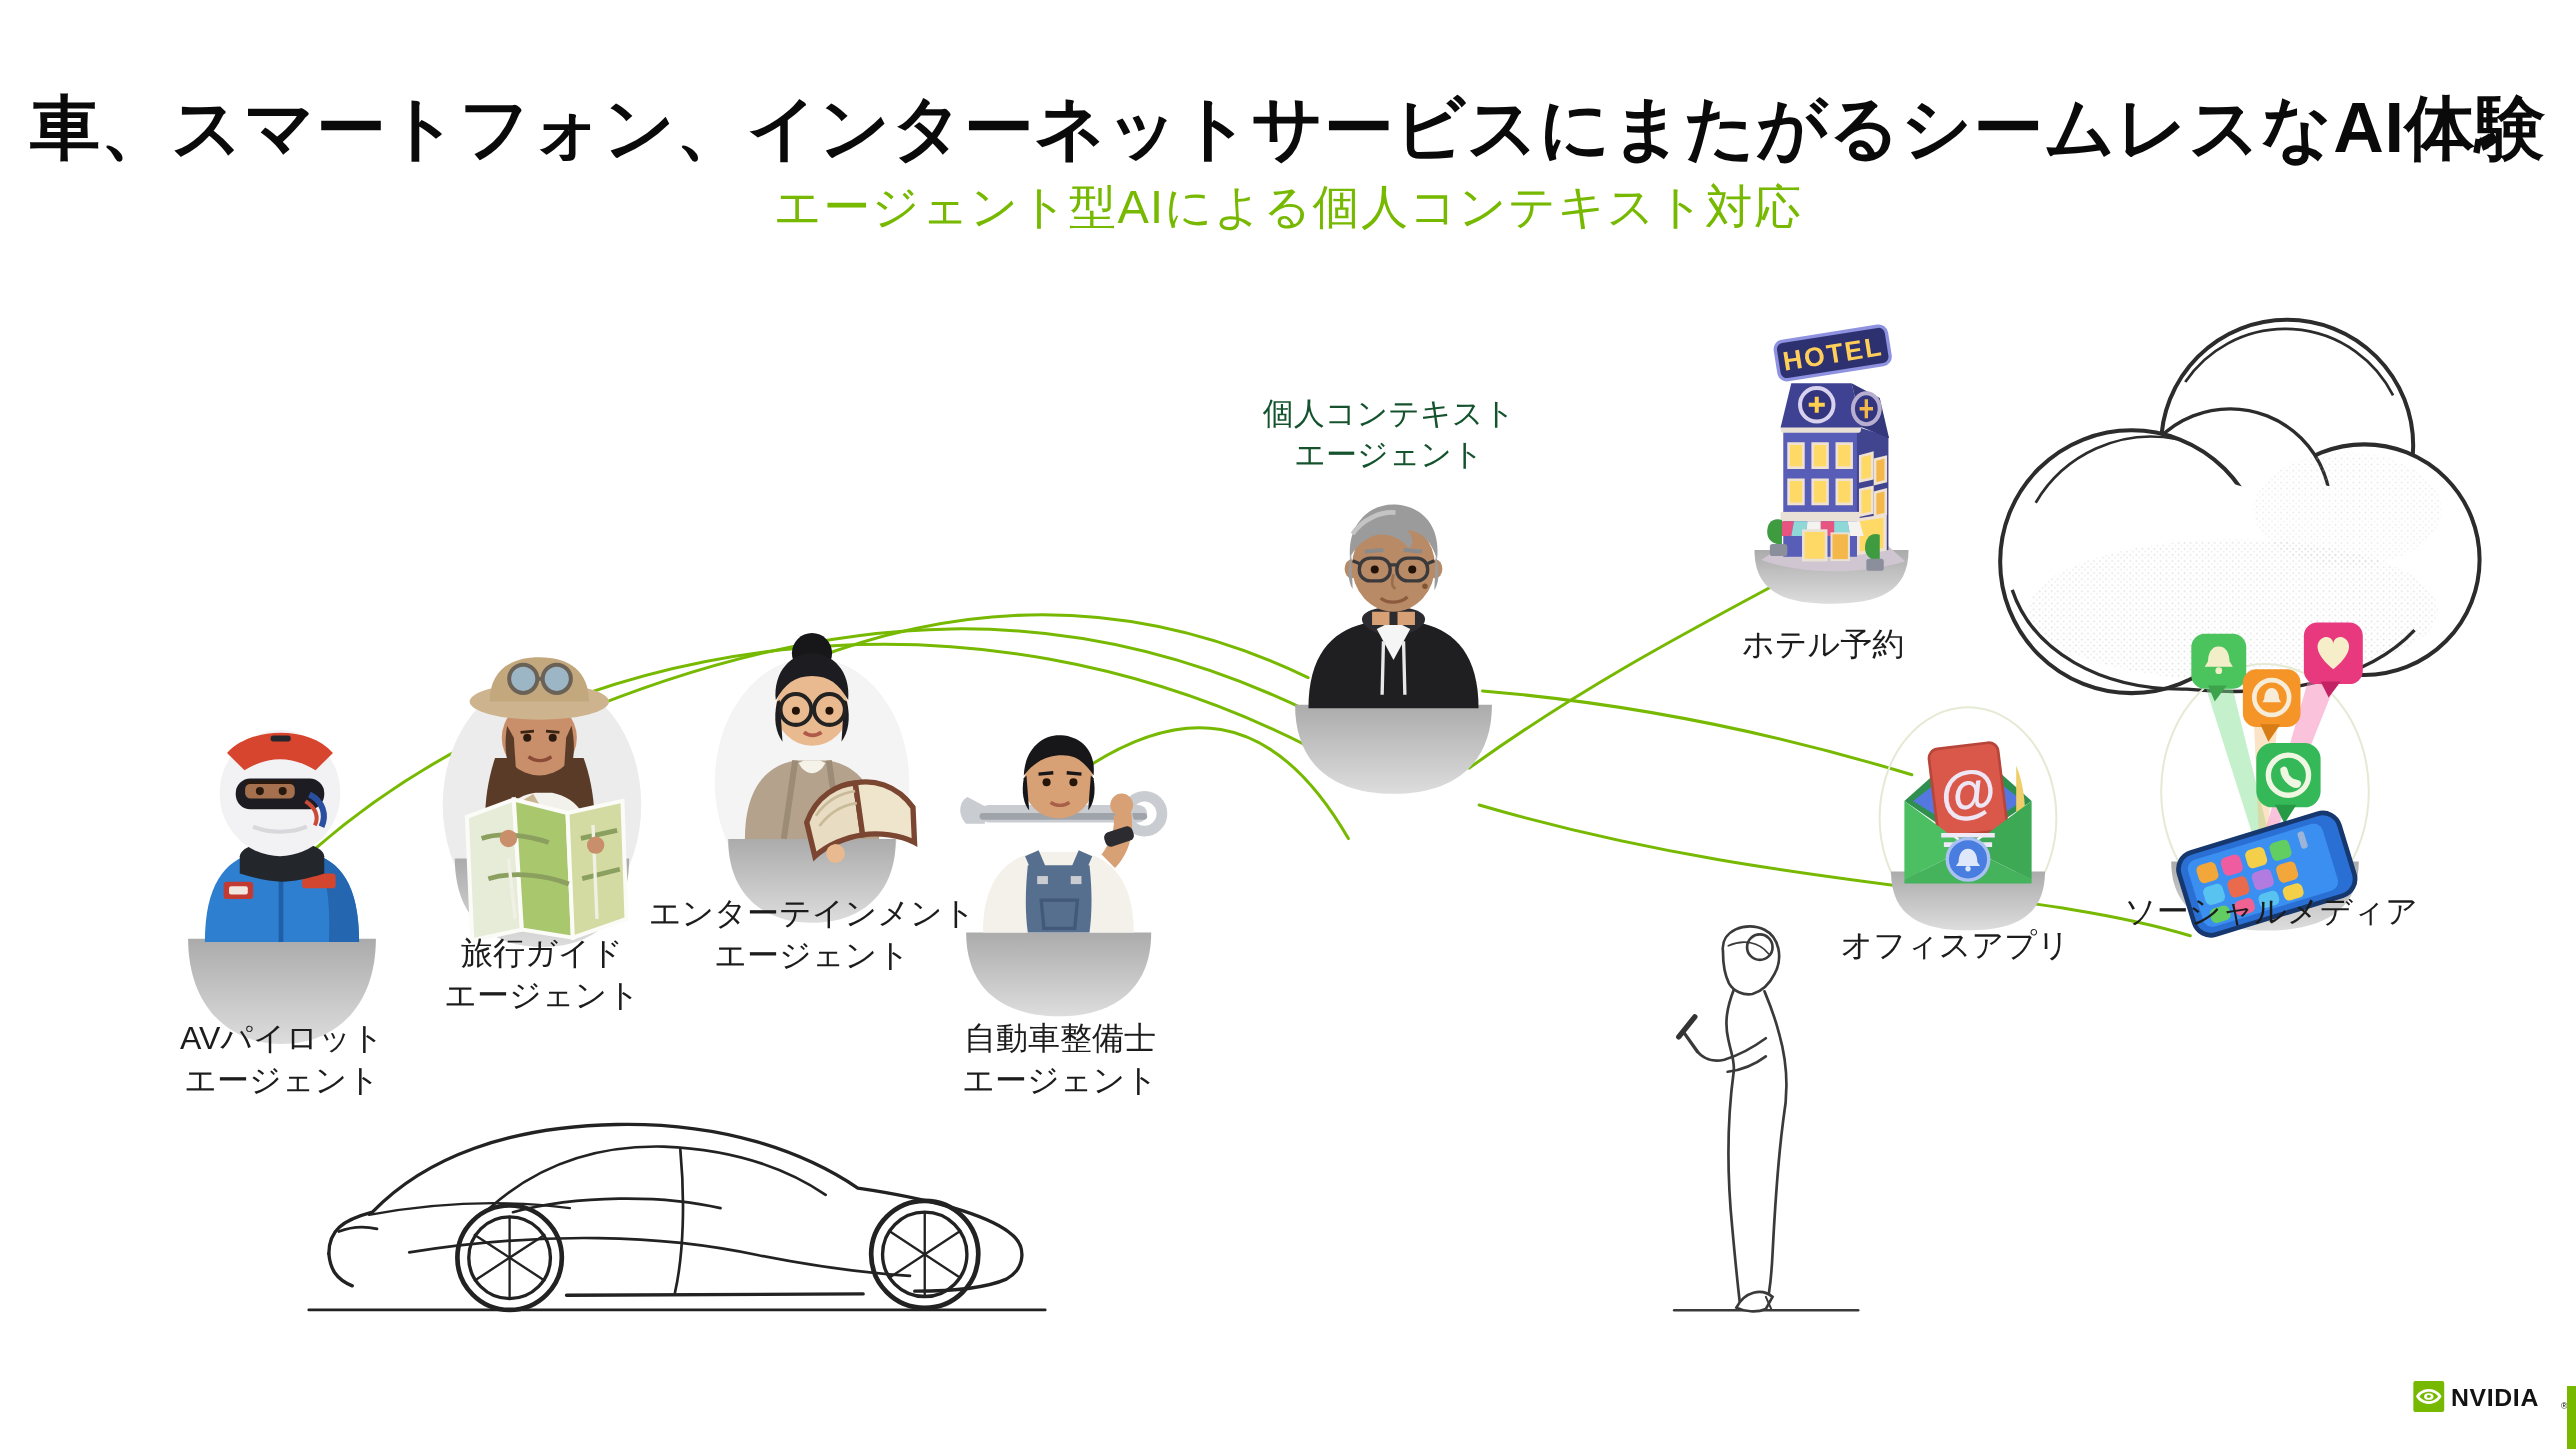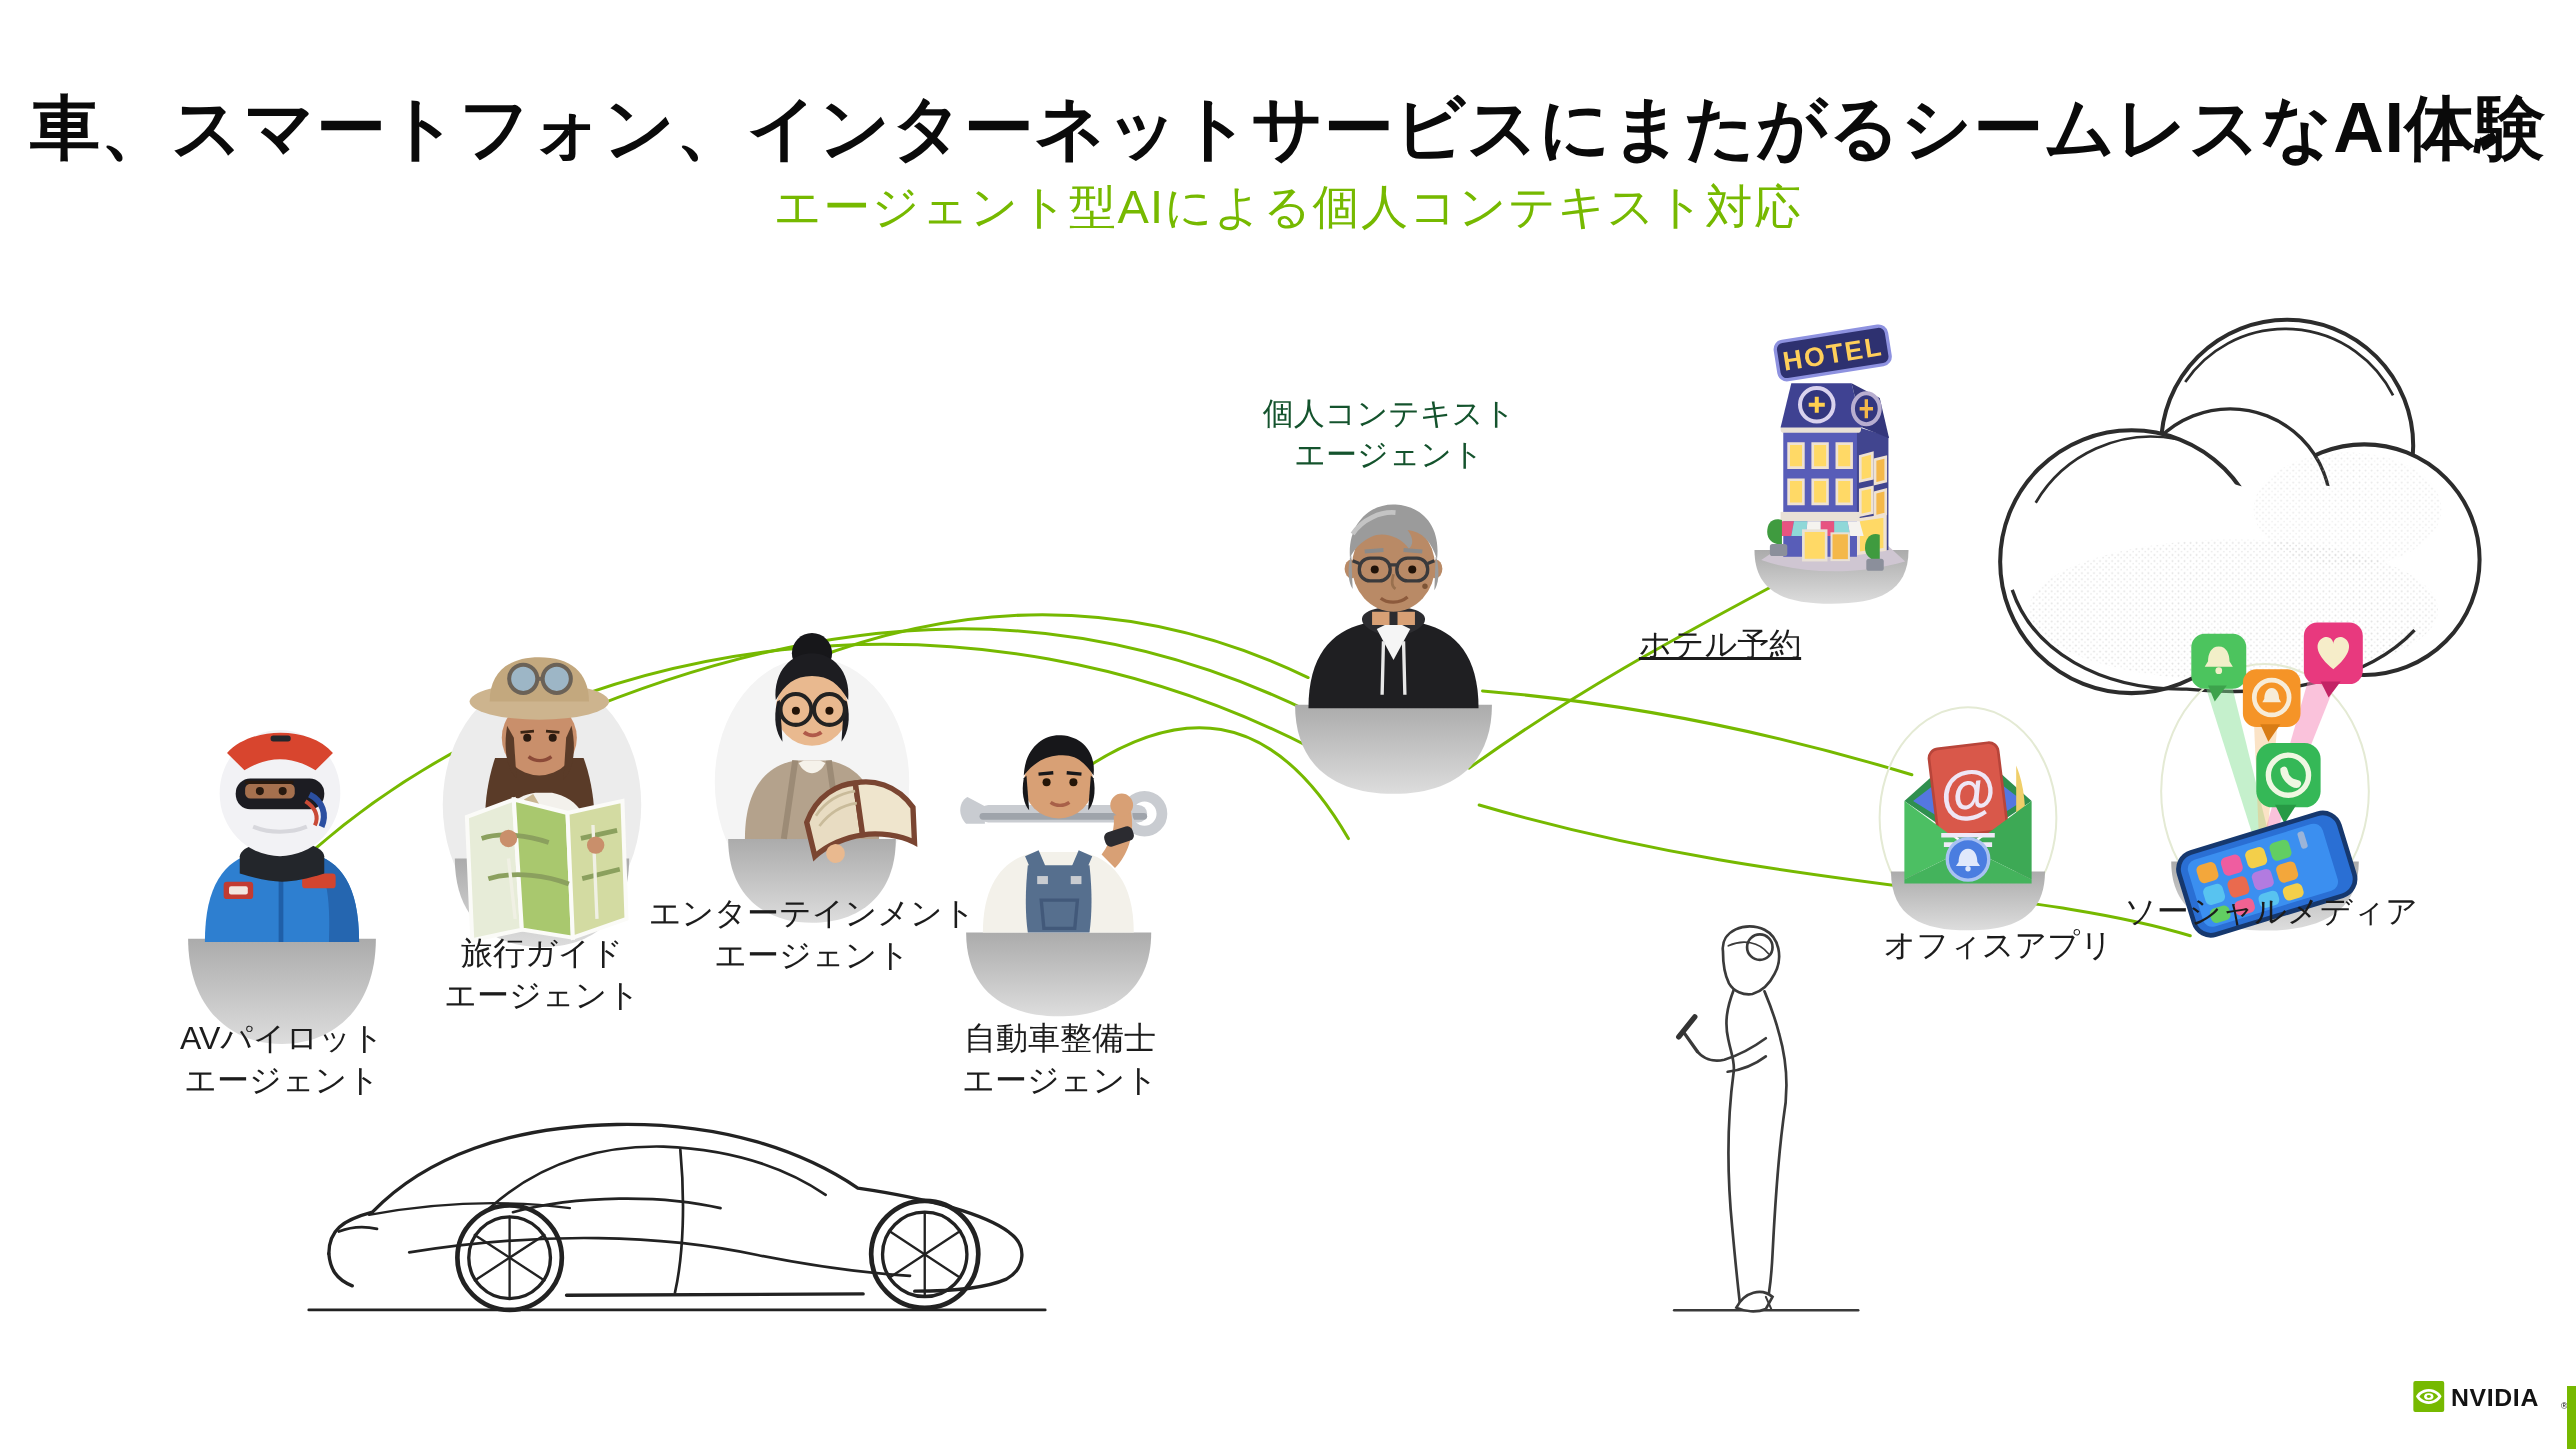--- a/index.html
+++ b/index.html
@@ -300,21 +300,21 @@
         <path d="M184 302 h18 l6 22 h-20 z" fill="#f5f3ef"></path>
       </g>
       <rect x="118" y="316" width="34" height="44" fill="#ffd966" stroke="#e9e1d6" stroke-width="4"></rect>
       <rect x="160" y="320" width="26" height="40" fill="#f4b84a" stroke="#e9e1d6" stroke-width="3"></rect>
       <path d="M86 300 C72 296 64 304 64 318 C64 330 74 338 86 336 Z" fill="#3f9b3f"></path>
       <rect x="68" y="336" width="26" height="18" rx="4" fill="#8b8f9b"></rect>
       <path d="M232 322 C218 318 210 328 210 342 C210 354 220 362 232 360 Z" fill="#3f9b3f"></path>
       <rect x="212" y="358" width="26" height="18" rx="4" fill="#8b8f9b"></rect>
     </svg>
   </div>
-  <div class="label" style="left:1720px;top:623px;text-decoration:underline;">
+  <div class="label" style="left:1823px;top:623px;">
     <span>ホテル予約</span>
   </div>
 
   <div class="node" style="left:1874px;top:704px;">
     <svg width="188" height="231" viewBox="0 0 280 345">
       <ellipse cx="140" cy="170" rx="132" ry="165" fill="none" stroke="#e4ead4" stroke-width="3"></ellipse>
       <path d="M25 250 C25 318 72 338 140 338 C208 338 255 318 255 250 Z" fill="url(#domeg)"></path>
       <polygon points="45,145 140,60 235,145 140,210" fill="#2f8f4e"></polygon>
       <polygon points="58,145 140,82 222,145 140,196" fill="#5577e0"></polygon>
       <g transform="rotate(-7 140 130)">
@@ -324,21 +324,21 @@
       <path d="M212 92 C224 120 228 160 224 200 L212 208 Z" fill="#f0cf6a"></path>
       <polygon points="45,145 140,215 45,262" fill="#4cbf63"></polygon>
       <polygon points="235,145 140,215 235,262" fill="#3da955"></polygon>
       <polygon points="45,262 140,215 235,262 235,268 45,268" fill="#44b35c"></polygon>
       <path d="M100 196 L180 196 M104 210 L176 210" stroke="#efe9f8" stroke-width="7"></path>
       <circle cx="140" cy="232" r="31" fill="#4a7de0" stroke="#a9c2f2" stroke-width="5"></circle>
       <path d="M140 216 C130 216 126 226 126 236 L122 242 L158 242 L154 236 C154 226 150 216 140 216 Z" fill="#dfe8fb"></path>
       <circle cx="140" cy="246" r="4" fill="#dfe8fb"></circle>
     </svg>
   </div>
-  <div class="label" style="left:1955px;top:924px;margin-left:43px;">
+  <div class="label" style="left:1955px;top:924px;">
     <span>オフィスアプリ</span>
   </div>
 
   <div class="node" style="left:2141px;top:597px;">
     <svg width="248" height="345" viewBox="0 0 370 515">
       <ellipse cx="185" cy="290" rx="155" ry="190" fill="none" stroke="#e4ead4" stroke-width="3"></ellipse>
       <path d="M45 395 C45 470 100 498 185 498 C270 498 325 470 325 395 Z" fill="url(#domeg)"></path>
       <polygon points="95,130 135,130 192,360 168,360" fill="#7ede8e" opacity="0.45"></polygon>
       <polygon points="255,105 300,105 198,360 182,360" fill="#f585b8" opacity="0.5"></polygon>
       <polygon points="168,175 205,175 188,360 176,360" fill="#f5b971" opacity="0.4"></polygon>

